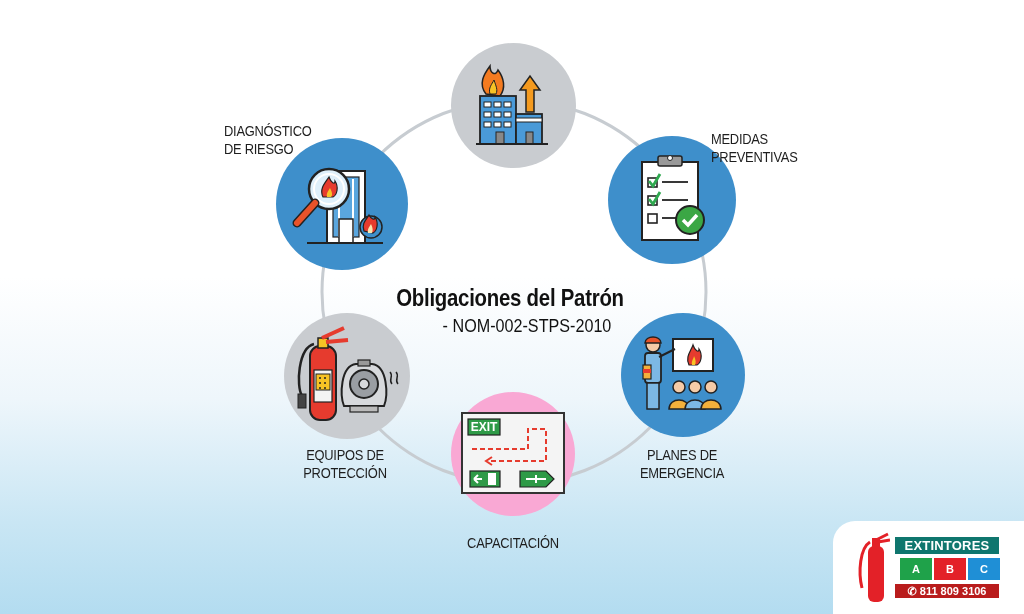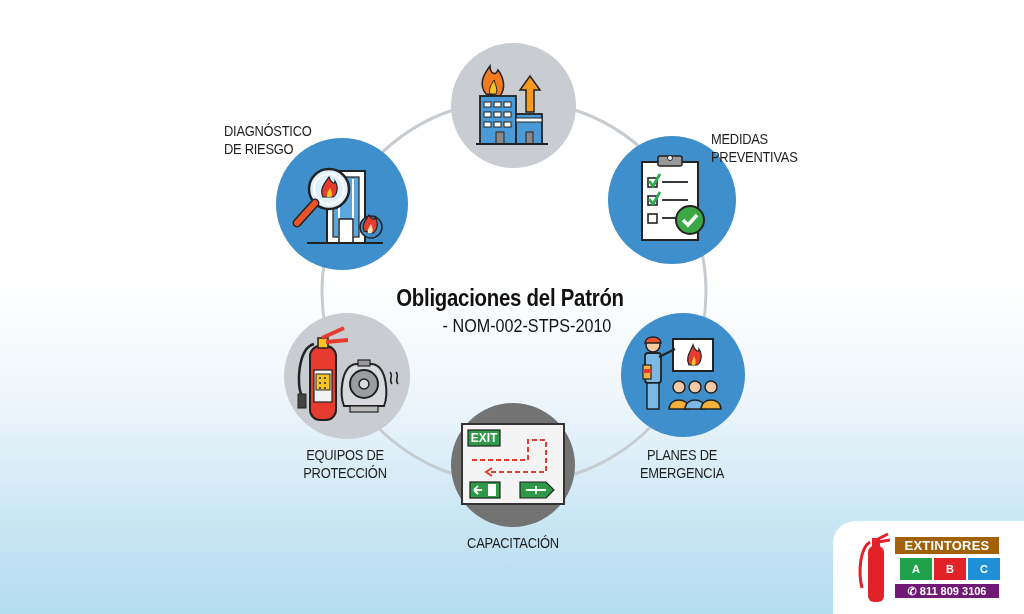--- a/index.html
+++ b/index.html
@@ -31,28 +31,28 @@
     position:absolute; left:300px; top:315px; width:420px; text-align:center;
     color:#111; font-size:19px; line-height:22px; padding-left:40px; box-sizing:border-box;
     transform: scaleX(0.85); transform-origin:center top;
   }
   .logo-card {
     position:absolute; left:833px; top:521px; width:200px; height:100px;
     background:#fff; border-radius:22px 0 0 0;
   }
   .logo-text {
     position:absolute; left:895px; top:537px; width:104px; height:17px;
-    background:#a16207; color:#fff; font-weight:700; font-size:13px; line-height:17px;
+    background:#0f766e; color:#fff; font-weight:700; font-size:13px; line-height:17px;
     text-align:center; letter-spacing:0.2px;
   }
   .logo-classes { position:absolute; left:900px; top:558px; width:100px; height:22px; display:flex; gap:2px; }
   .logo-classes .c { flex:1; display:flex; align-items:center; justify-content:center; color:#fff; font-size:11px; font-weight:700; }
   .logo-phone {
     position:absolute; left:895px; top:584px; width:104px; height:14px;
-    background:#701a75; color:#fff; font-weight:700; font-size:11px; line-height:14px;
+    background:#b91c1c; color:#fff; font-weight:700; font-size:11px; line-height:14px;
     text-align:center;
   }
 </style>
 </head>
 <body>
 
 <div class="stage">
 
   <svg class="ring" width="1024" height="614">
     <circle cx="514" cy="292" r="192" fill="none" stroke="#c7ccd1" stroke-width="3"></circle>
@@ -167,21 +167,21 @@
         <path d="M52 84 C52 72 72 72 72 84 Z" fill="#7cb8e4"></path>
         <path d="M68 84 C68 72 88 72 88 84 Z" fill="#f3b03b"></path>
       </g>
     </svg>
   </div>
   <div class="label center-align" style="left:620px; top:446px; width:124px;">
     <div>PLANES DE</div>
     <div>EMERGENCIA</div>
   </div>
 
-  <div class="node" style="left:451px; top:403px; width:124px; height:124px; background:#737373;">
+  <div class="node" style="left:451px; top:392px; width:124px; height:124px; background:#f9a8d4;">
     <svg width="110" height="90" viewBox="0 0 110 90">
       <rect x="4" y="4" width="102" height="80" fill="#f4f4f4" stroke="#333" stroke-width="2"></rect>
       <rect x="10" y="10" width="32" height="16" fill="#2e9a47" stroke="#222" stroke-width="1.2"></rect>
       <text x="26" y="22" fill="#fff" font-size="12" font-weight="700" text-anchor="middle" font-family="Liberation Sans, sans-serif">EXIT</text>
       <path d="M14 40 L70 40 L70 20 L88 20 L88 52 L30 52" fill="none" stroke="#e63b2e" stroke-width="2" stroke-dasharray="5 3"></path>
       <path d="M34 48 L28 52 L34 56" fill="none" stroke="#e63b2e" stroke-width="2"></path>
       <rect x="12" y="62" width="30" height="16" fill="#2e9a47" stroke="#222" stroke-width="1.2"></rect>
       <path d="M16 70 L24 70 M16 70 L20 66 M16 70 L20 74" stroke="#fff" stroke-width="2" fill="none"></path>
       <rect x="30" y="64" width="8" height="12" fill="#fff"></rect>
       <path d="M62 62 L88 62 L96 70 L88 78 L62 78 Z" fill="#2e9a47" stroke="#222" stroke-width="1.2"></path>

